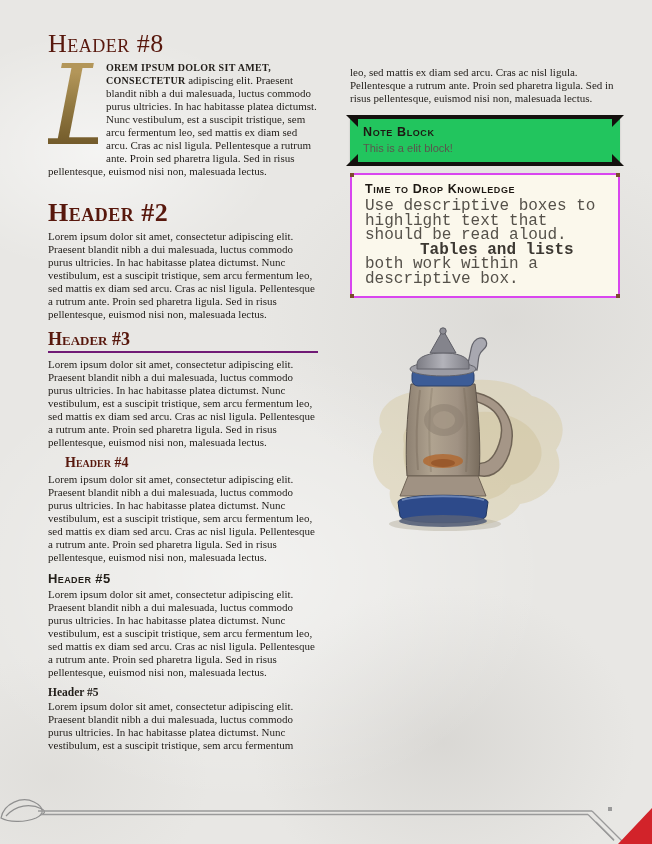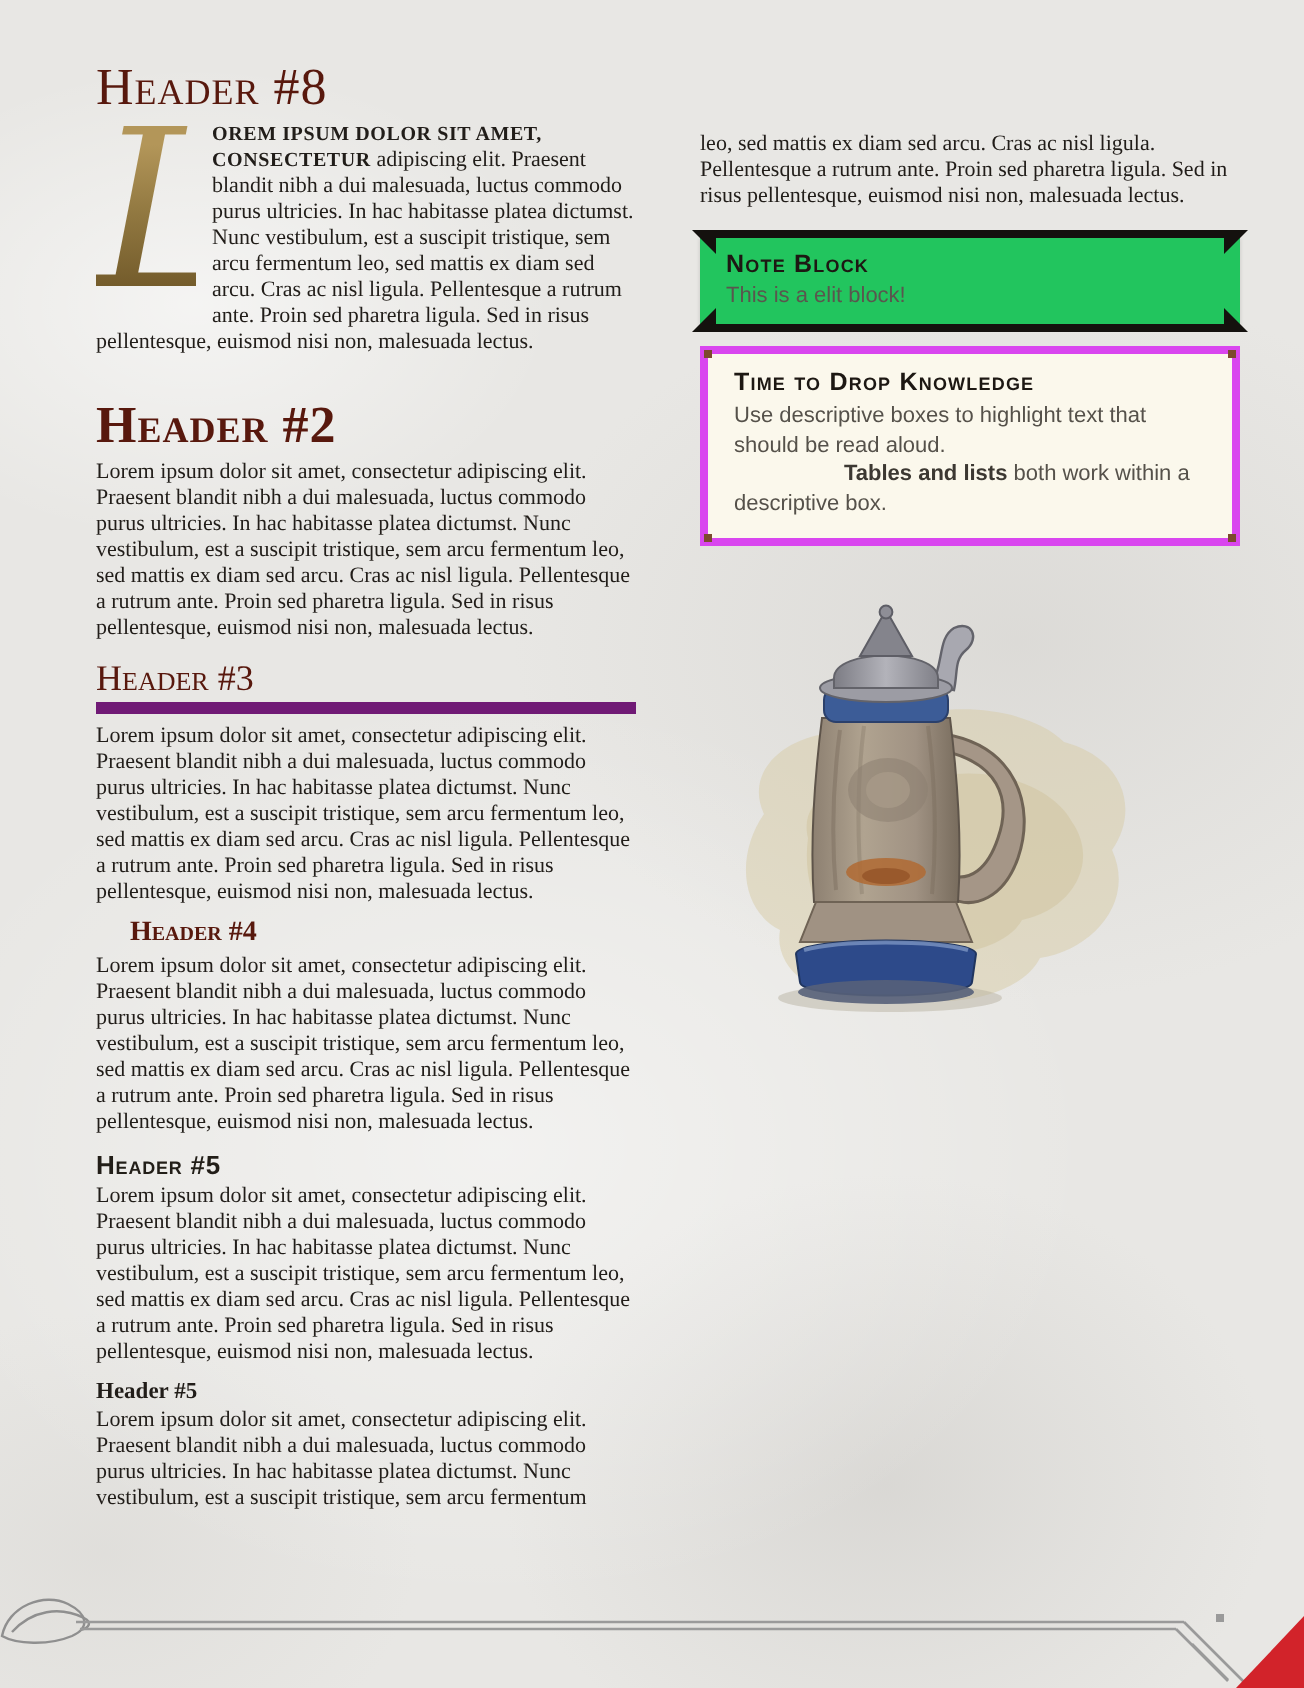--- a/index.html
+++ b/index.html
@@ -17,22 +17,22 @@
   }
   .col{position:absolute;top:0;width:270px;}
   #leftcol{left:48px;}
   #rightcol{left:350px;}
   p.body{font-size:11px;line-height:13px;margin:0 0 3px;text-align:left;
     letter-spacing:0;color:#211d19;}
   h1.hb{font-variant:small-caps;font-weight:500;color:#58180D;font-size:26px;
     line-height:28px;margin:30px 0 3px;letter-spacing:.5px;}
   h2.hb{font-variant:small-caps;font-weight:700;color:#58180D;font-size:26px;
     line-height:28px;margin:18px 0 3px;letter-spacing:.5px;}
-  h3.hb{font-variant:small-caps;font-weight:400;color:#58180D;font-size:18px;
-    line-height:20px;margin:8px 0 5px;border-bottom:6px solid #701a75;padding-bottom:2px;}
+  h3.hb{font-variant:small-caps;font-weight:700;color:#58180D;font-size:18px;
+    line-height:20px;margin:8px 0 5px;border-bottom:2px solid #701a75;padding-bottom:2px;}
   h4.hb{font-variant:small-caps;font-weight:600;color:#58180D;font-size:14px;
     line-height:16px;margin:6px 17px 2px;}
   h5.hb{font-variant:small-caps;font-weight:700;color:#221e18;font-size:13px;
     line-height:15px;margin:7px 0 2px;font-family:"Liberation Sans",sans-serif;letter-spacing:.4px;}
   h6.hb{font-weight:700;color:#211d19;font-size:11.5px;line-height:13px;margin:7px 0 1px;}
   .dropcap{
     float:left;width:50px;height:92px;margin:2px 8px 0 0;
     font-family:"DejaVu Serif",serif;font-style:italic;
     font-size:112px;line-height:84px;
     color:#8a6f3c;
@@ -44,28 +44,28 @@
   .noteblock{position:relative;background:#22c55e;margin:13px 0 10px;
     padding:7px 13px 8px;box-shadow:0 1px 2px rgba(0,0,0,.15);}
   .notebar{position:absolute;left:-4px;width:278px;height:12px;}
   .notebar.top{top:-3px;}
   .notebar.bottom{bottom:-3px;}
   .notetitle{font-variant:small-caps;font-weight:700;font-size:12.5px;color:#1d1813;
     font-family:"Liberation Sans",sans-serif;letter-spacing:.6px;line-height:14px;}
   .notetext{font-family:"Liberation Sans",sans-serif;font-size:11px;color:#5a564e;
     line-height:14px;margin-top:2px;}
   
-  .descbox{position:relative;background:#fbf8ec;border:4px solid #d946ef;
+  .descbox{position:relative;background:#fbf8ec;border:2px solid #d946ef;
     margin:0 0 0;padding:7px 13px 10px;}
   .descbox .dot{position:absolute;width:4px;height:4px;background:#7c4a2e;}
   .dot.tl{top:-2px;left:-2px;} .dot.tr{top:-2px;right:-2px;}
   .dot.bl{bottom:-2px;left:-2px;} .dot.br{bottom:-2px;right:-2px;}
   .desctitle{font-variant:small-caps;font-weight:700;font-size:12.5px;color:#1d1813;
     font-family:"Liberation Sans",sans-serif;letter-spacing:.6px;line-height:15px;margin-bottom:2px;}
-  .desctext{font-family:Liberation Sans, sans-serif;font-size:11px;color:#55514a;
+  .desctext{font-family:Liberation Mono, monospace;font-size:16px;color:#55514a;
     line-height:14.5px;}
   .desctext.indent{text-indent:10px;}
   .desctext b{color:#3c3832;margin-left:45px;}
   .steinwrap{margin:26px 0 0 10px;width:240px;height:220px;}
   #footer{position:absolute;left:0;top:794px;width:652px;height:50px;}
 </style>
 </head>
 <body>
 
 <div id="leftcol" class="col">

